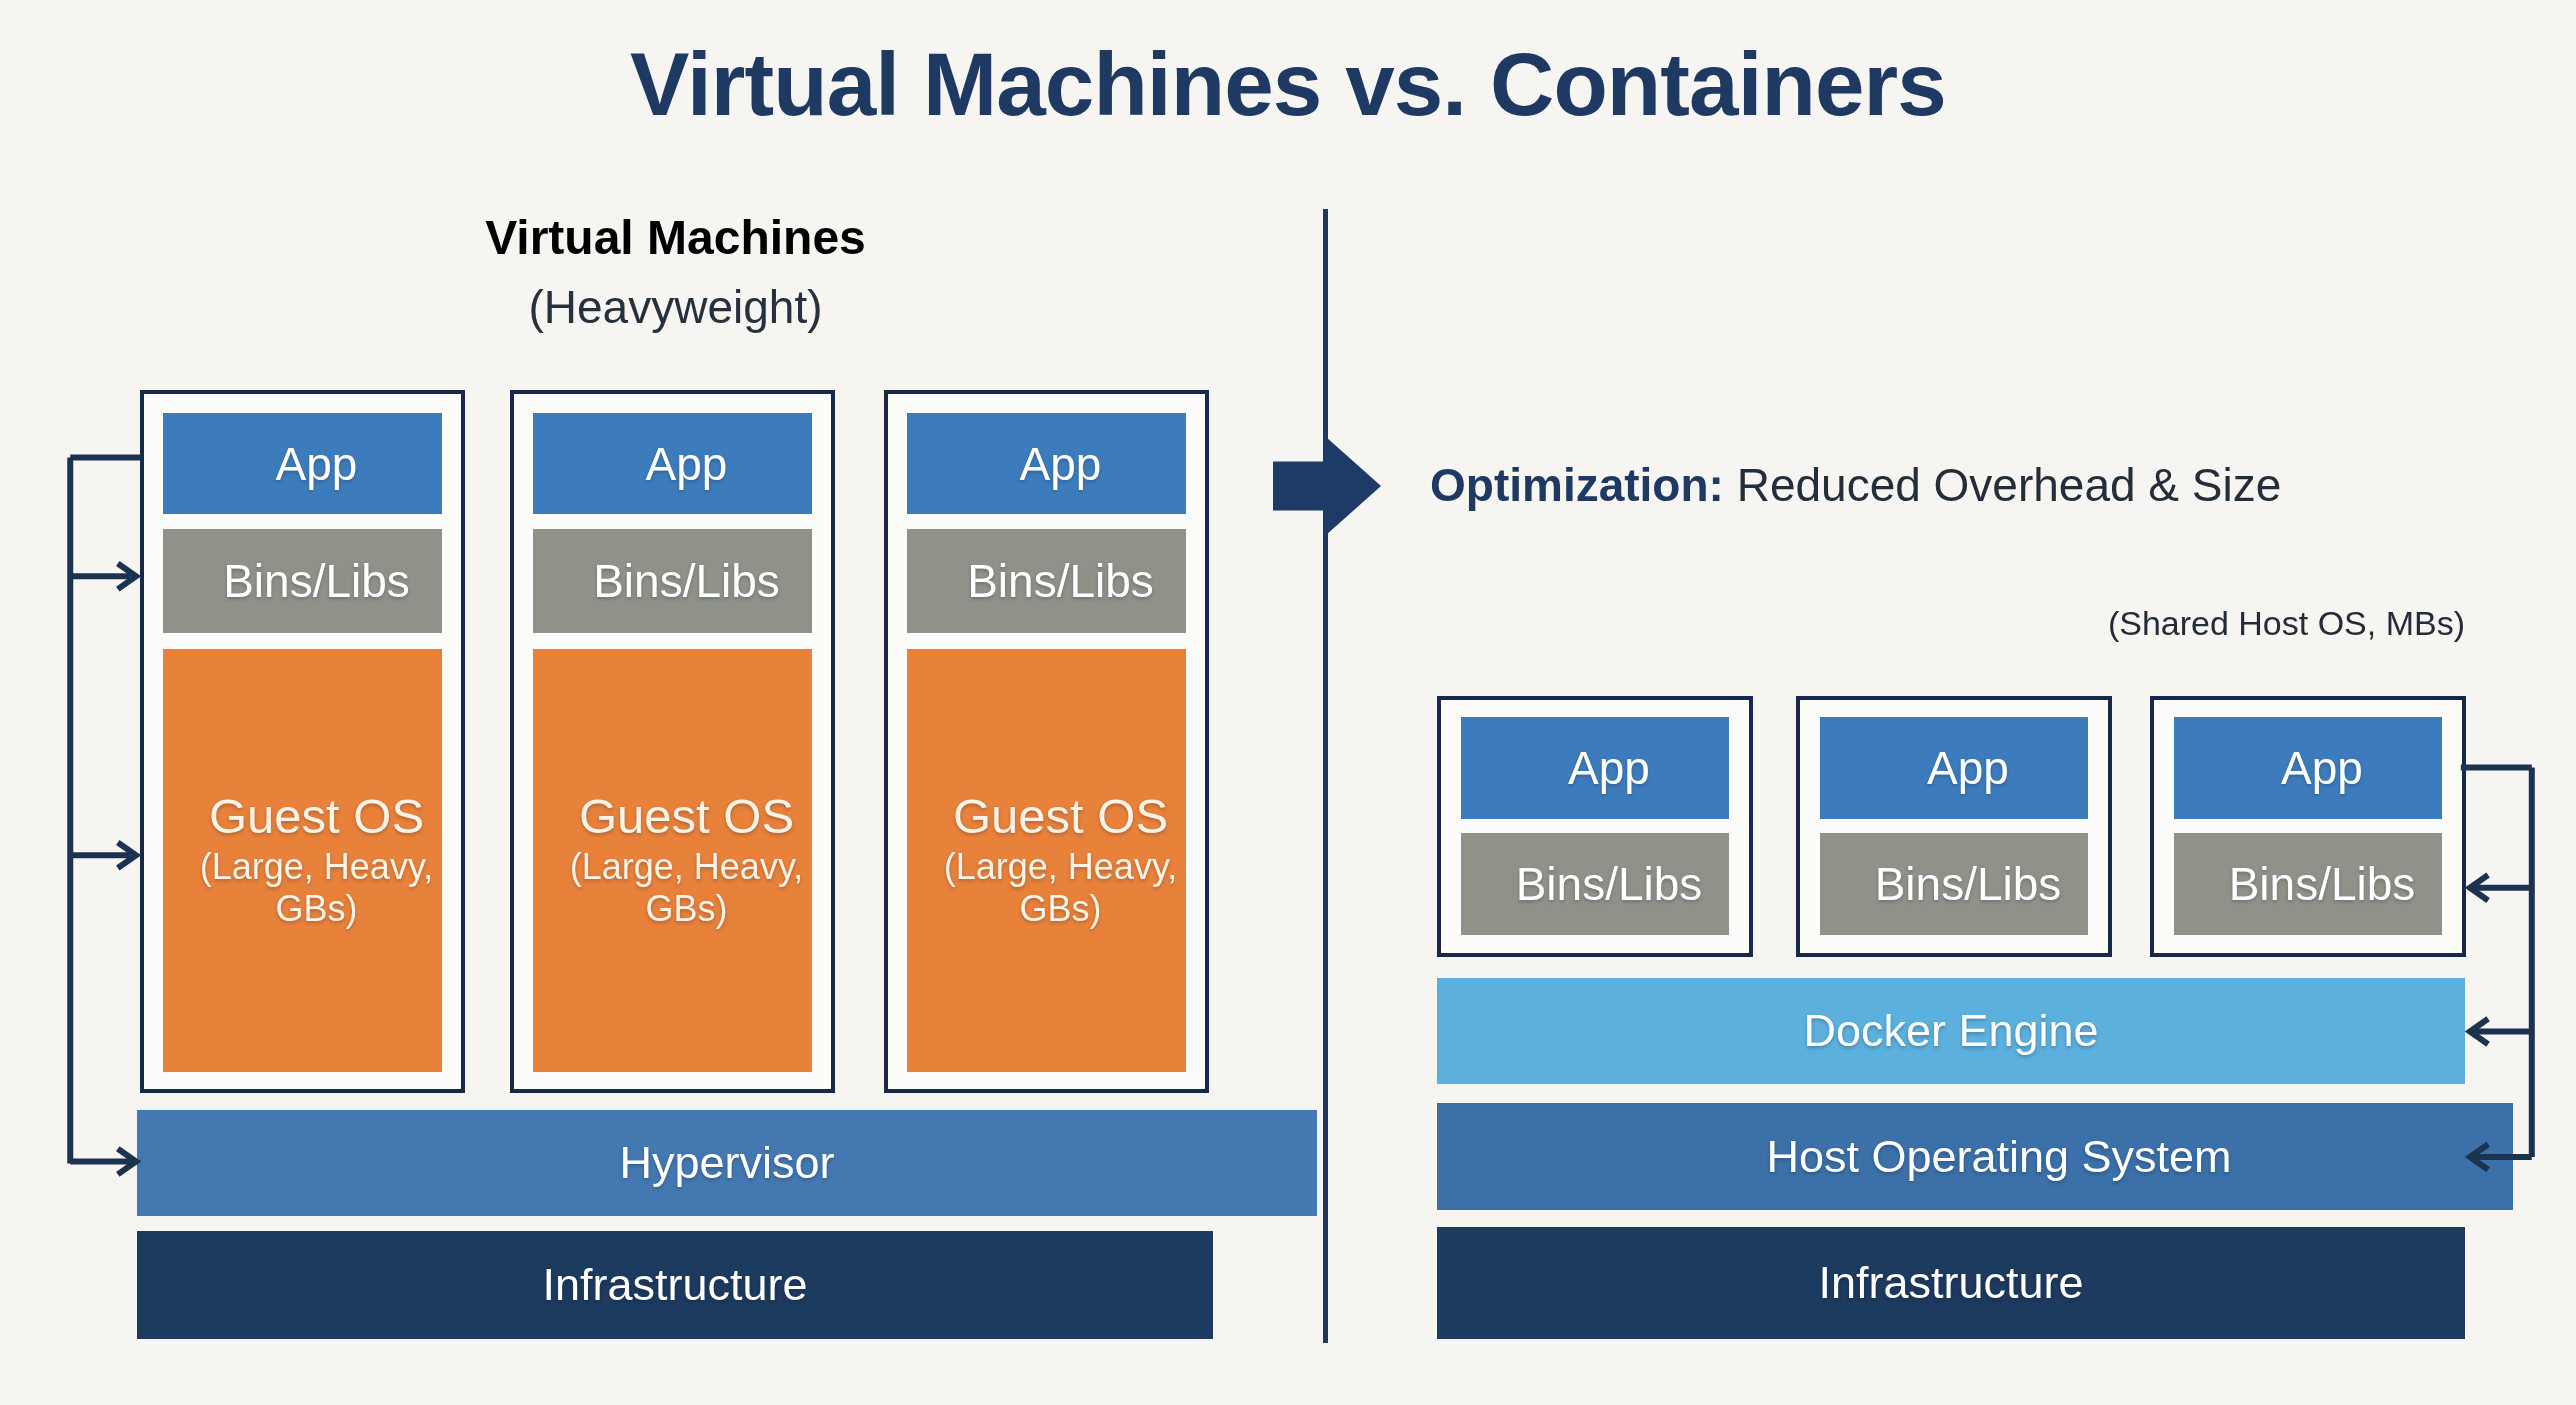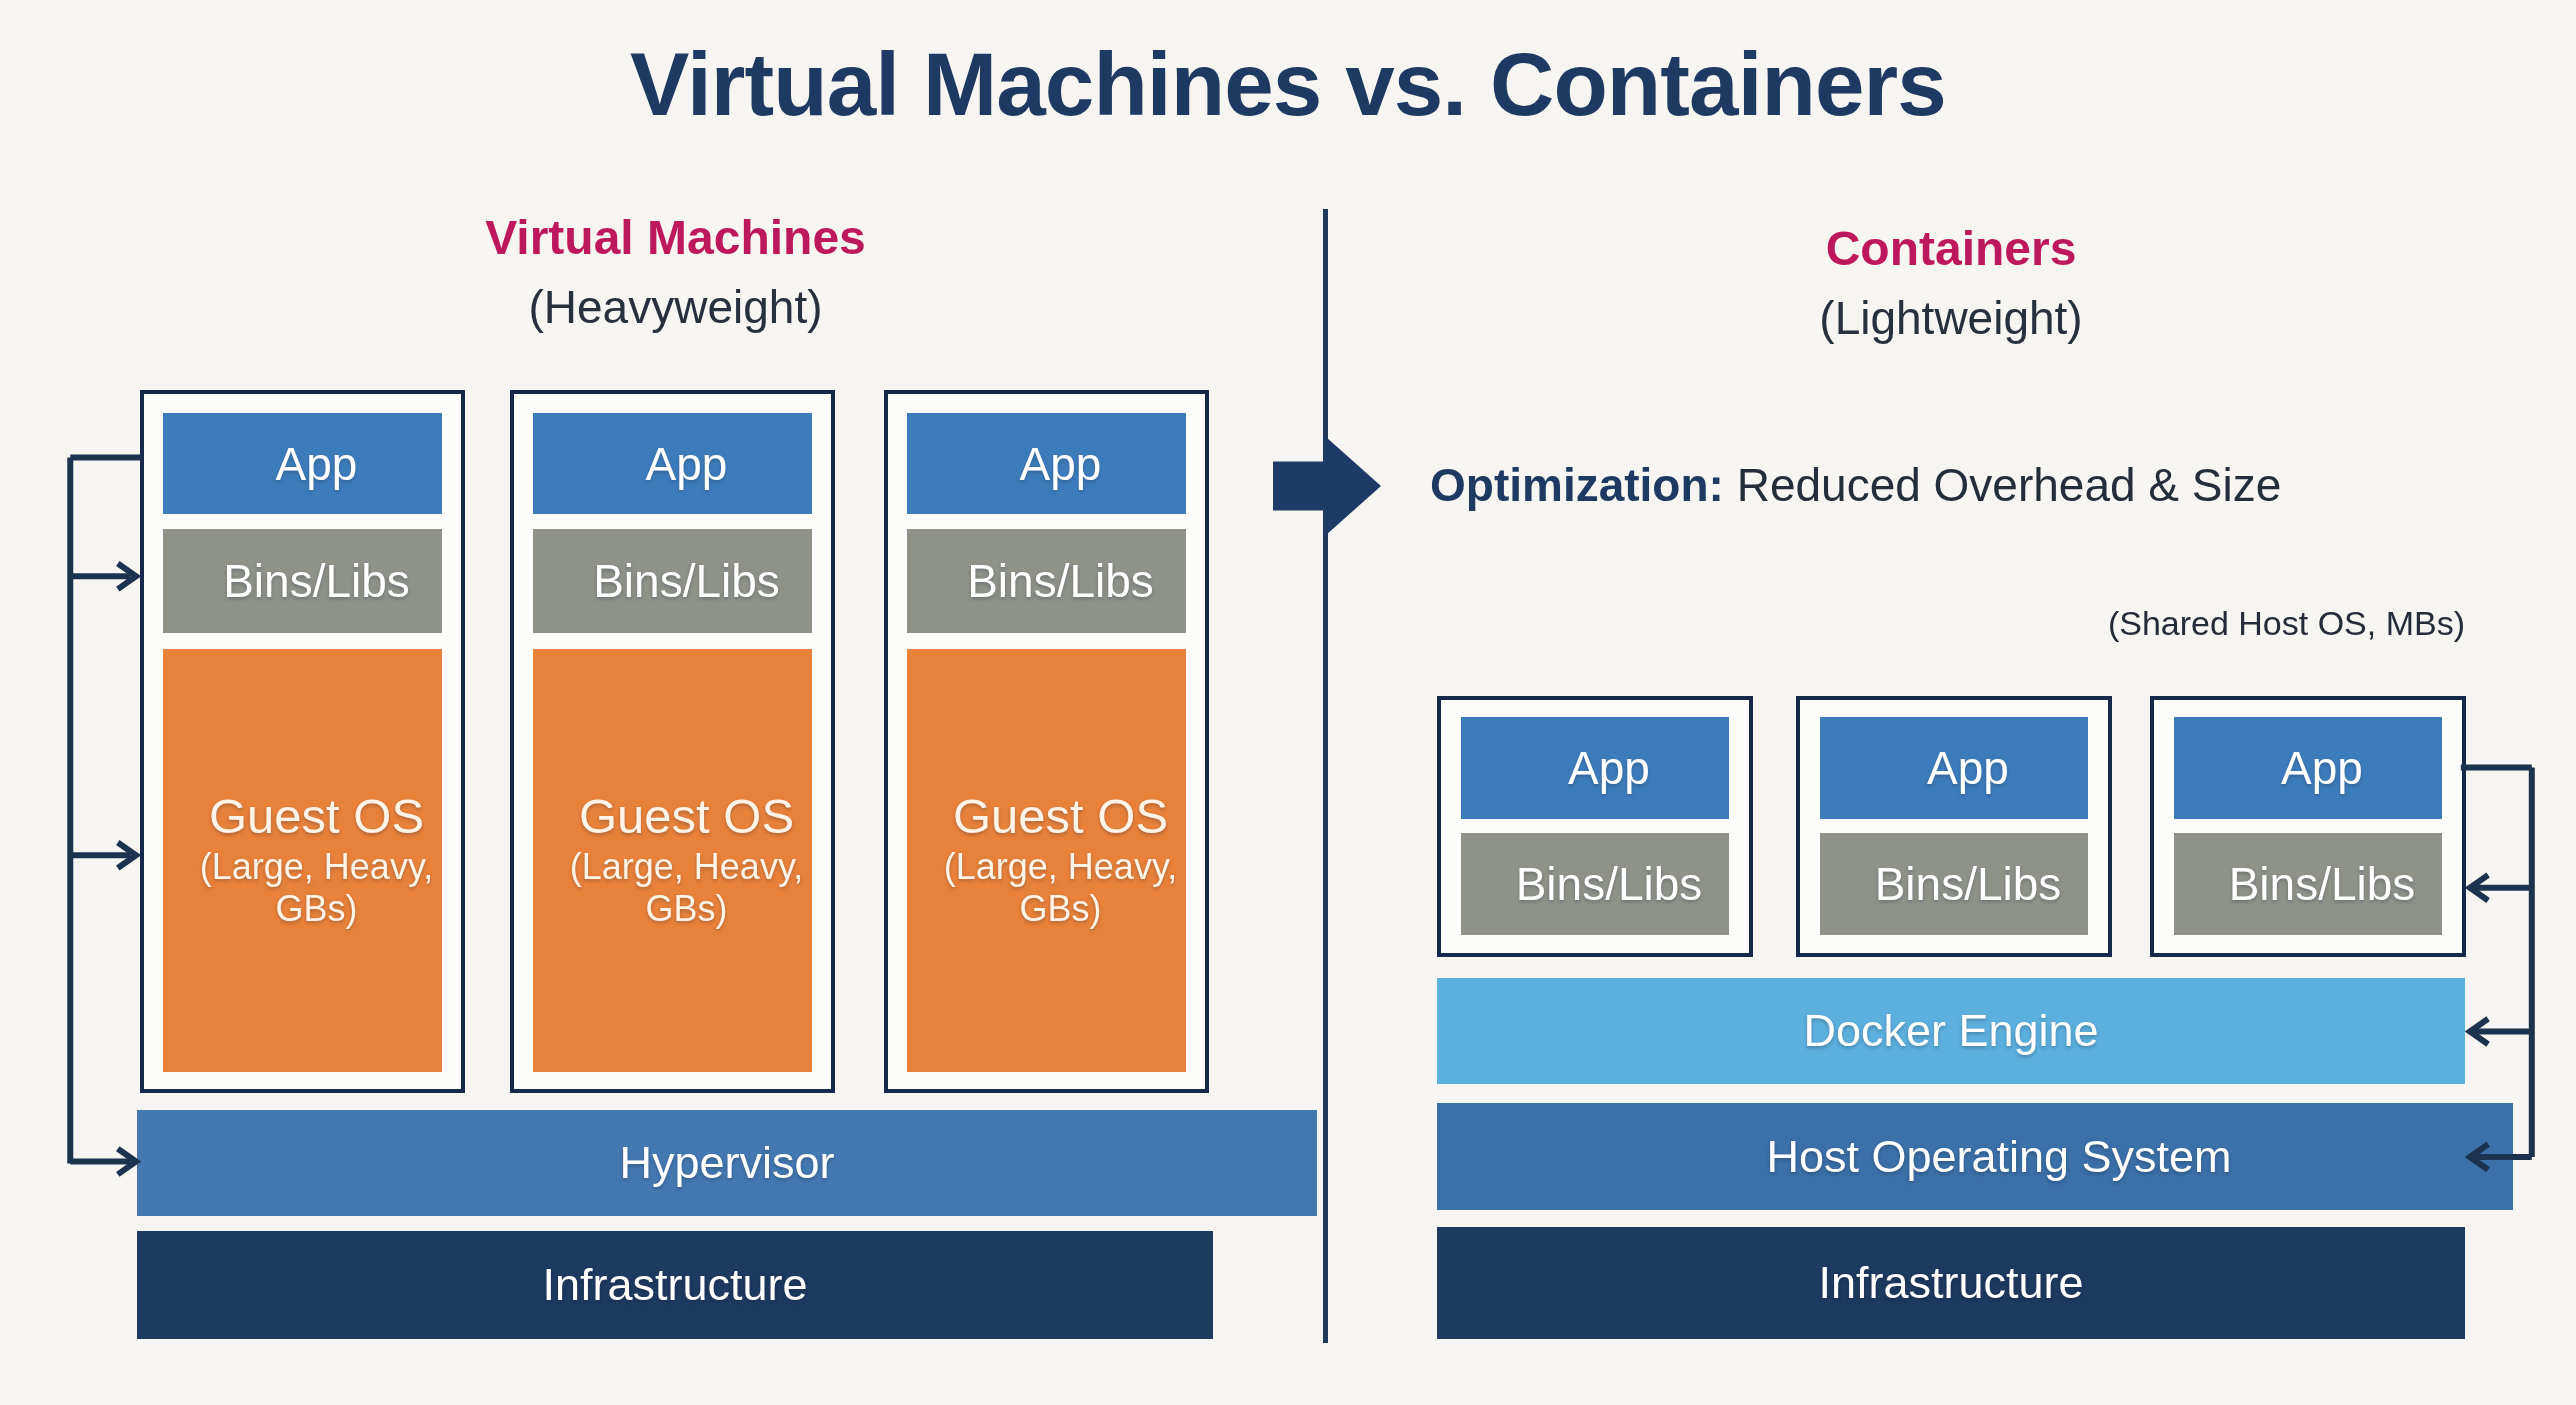--- a/index.html
+++ b/index.html
@@ -10,21 +10,21 @@
   .abs{position:absolute;}
 
   
   .title{
     left:0;top:33px;width:2576px;text-align:center;
     font-size:89px;font-weight:700;letter-spacing:-0.9px;color:#1e3a63;
   }
 
   
   .col-head{text-align:center;color:#1e3a63;}
-  .col-head .h1{font-size:48px;font-weight:700;color:#be185d;}
+  .col-head .h1{font-size:48px;font-weight:700;color:#000000;}
   .col-head .h2{font-size:46px;font-weight:400;color:#27313e;margin-top:14.6px;}
   .left-head{left:140px;top:210px;width:1071px;}
   .right-head{left:1437px;top:221px;width:1028px;}
 
   
   .divider{left:1323px;top:209px;width:4.6px;height:1134px;background:#22375a;}
 
   
   .stackbox{
     box-sizing:border-box;background:#fcfcfa;border:4.6px solid #16294a;
@@ -137,24 +137,20 @@
       <line x1="22" y1="30" x2="100" y2="30"></line>
       <line x1="22" y1="160" x2="88" y2="160"></line>
       <polyline points="74,146 94,160 74,174"></polyline>
       <line x1="22" y1="465" x2="88" y2="465"></line>
       <polyline points="74,451 94,465 74,479"></polyline>
       <line x1="22" y1="800" x2="88" y2="800"></line>
       <polyline points="74,786 94,800 74,814"></polyline>
     </g>
   </svg>
 
-  <div class="abs col-head right-head">
-    <div class="h1">Containers</div>
-    <div class="h2">(Lightweight)</div>
-  </div>
 
   <div class="abs flow-arrow"></div>
 
   <div class="abs optimization">
     <span class="opt-bold">Optimization:</span><span>Reduced Overhead &amp; Size</span>
   </div>
 
   <div class="abs shared-note">(Shared Host OS, MBs)</div>
 
   <div class="abs stackbox cont-box b1">

